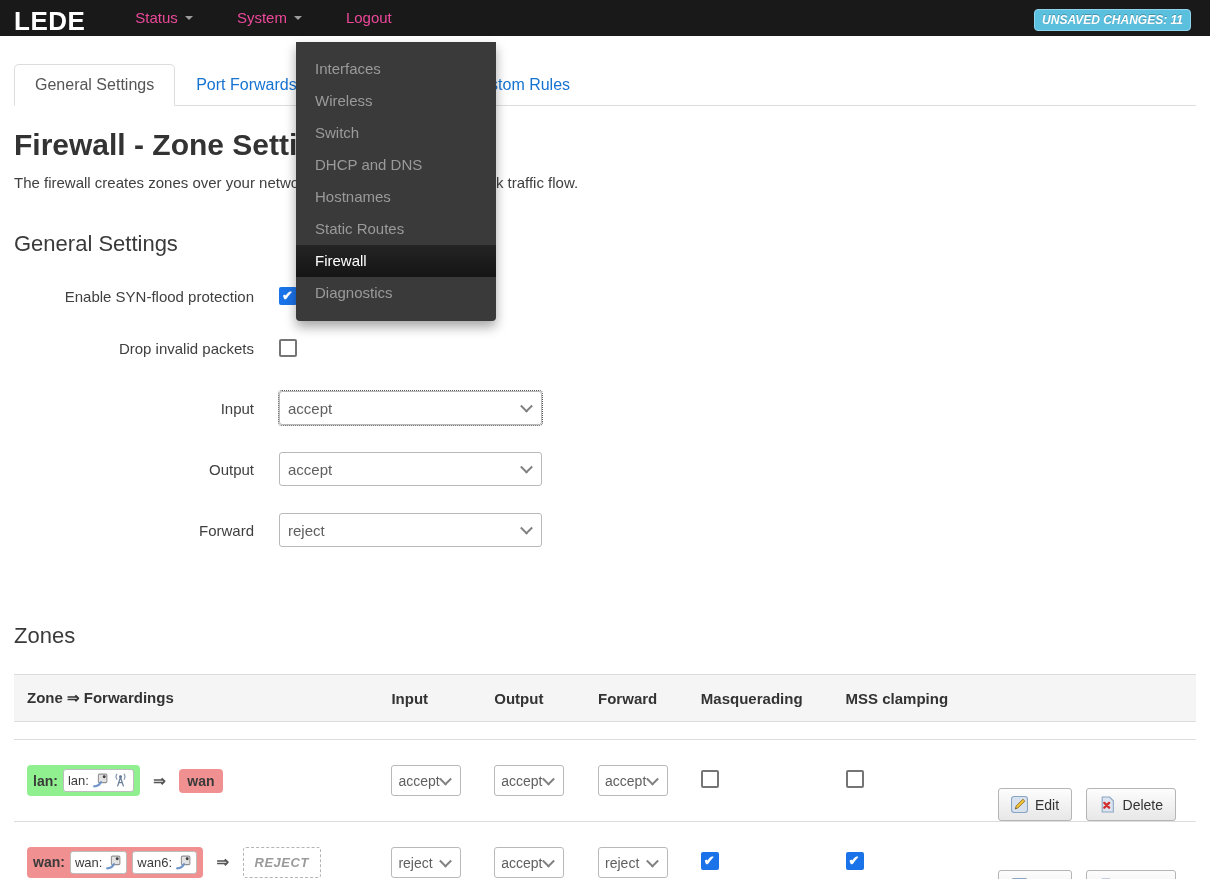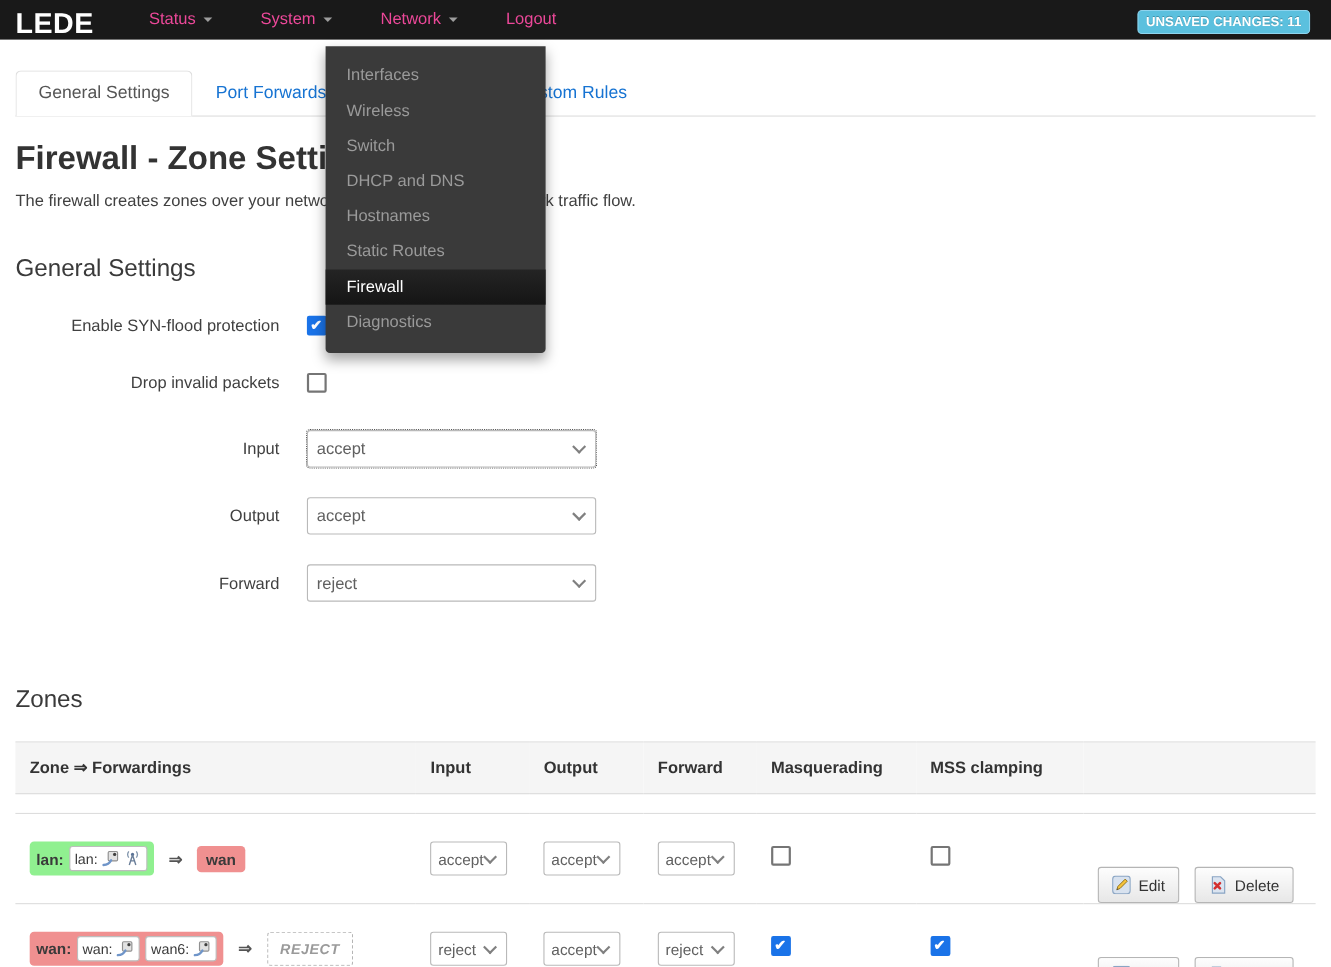--- a/index.html
+++ b/index.html
@@ -4,21 +4,21 @@
 <style>
   * { margin:0; padding:0; box-sizing:border-box; }
   html,body { width:1210px; height:879px; overflow:hidden; background:#fff;
     font-family:"Liberation Sans", sans-serif; color:#404040; }
 
   
   .navbar { position:relative; height:36px; background:#191919; display:flex; align-items:stretch; z-index:20; }
   .brand { color:#fff; font-size:26px; font-weight:bold; line-height:42px; padding:0 14px; margin-right:14px; letter-spacing:0.5px; }
   .nav-item { color:#ec4899; font-size:15px; line-height:42px; padding:0 22px; cursor:pointer; display:flex; align-items:center; }
   .nav-item .caret { display:inline-block; width:0; height:0; border-left:4px solid transparent; border-right:4px solid transparent; border-top:4px solid #9d9d9d; margin-left:7px; }
-  .unsaved-badge { position:absolute; right:19px; top:9px; background:#5bc0de; border:1px solid #8ed4ee; border-radius:4px; color:#fff; font-size:12px; font-weight:bold; padding:3px 7px; text-shadow:0 -1px 0 rgba(0,0,0,0.25); cursor:pointer; }
+  .unsaved-badge { position:absolute; right:19px; top:9px; background:#5bc0de; border:1px solid #8ed4ee; border-radius:4px; color:#fff; font-size:12px; font-weight:bold; padding:3px 7px; text-shadow:0 -1px 0 rgba(0,0,0,0.25); cursor:pointer;font-style:italic; }
 
   
   .dropdown-menu { position:absolute; left:296px; top:42px; width:200px; background:#3a3a3a; border-radius:0 0 4px 4px; padding:11px 0 12px; box-shadow:0 6px 12px rgba(0,0,0,0.35); z-index:30; }
   .menu-item { display:block; padding:6px 0 6px 19px; font-size:15px; line-height:20px; color:#9a9a9a; cursor:pointer; }
   .menu-item.active { background:linear-gradient(#242424,#151515); color:#fff; }
 
   
   .content { padding:0 14px; }
 
   .tabbar { display:flex; border-bottom:1px solid #ddd; margin-top:28px; }
@@ -71,24 +71,20 @@
 <body>
 
 <div class="navbar">
   <div class="brand">LEDE</div>
   <div class="nav-item">
     <span>Status</span>
     <span class="caret"></span>
   </div>
   <div class="nav-item">
     <span>System</span>
-    <span class="caret"></span>
-  </div>
-  <div class="nav-item">
-    <span>Network</span>
     <span class="caret"></span>
   </div>
   <div class="nav-item">
     <span>Logout</span>
   </div>
   <div class="unsaved-badge">UNSAVED CHANGES: 11</div>
 </div>
 
 <div class="dropdown-menu">
   <a class="menu-item">Interfaces</a>

